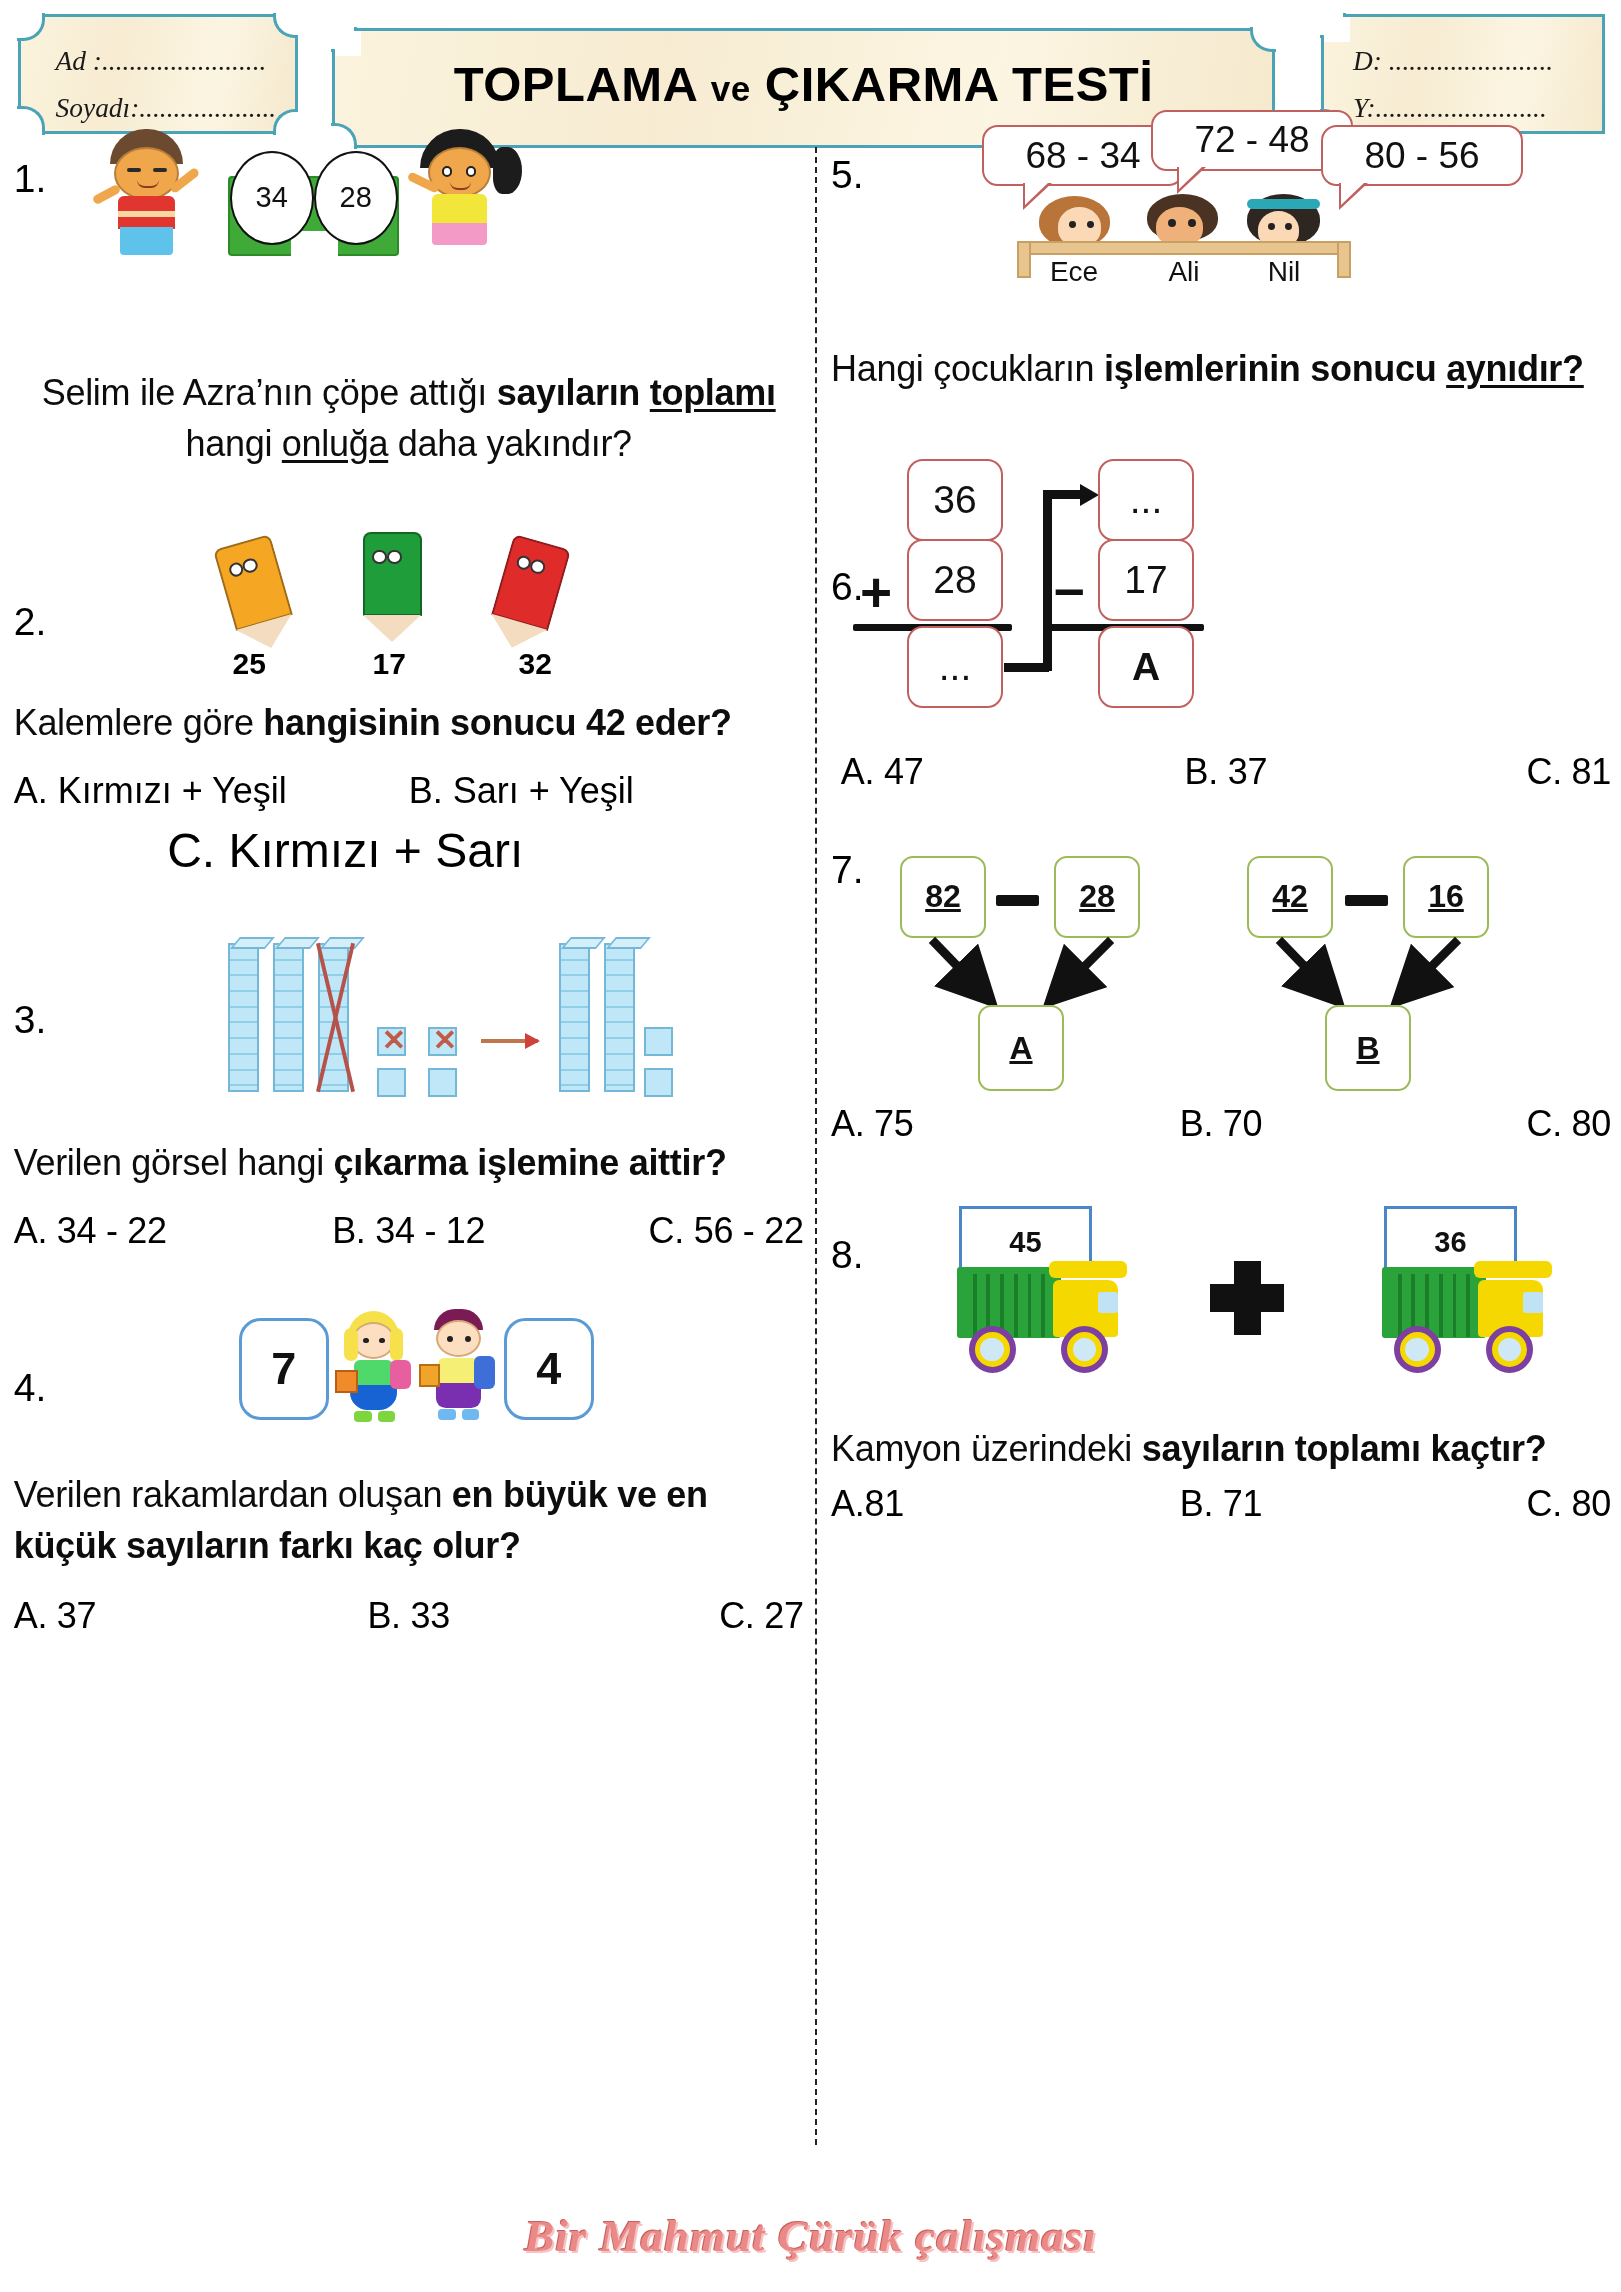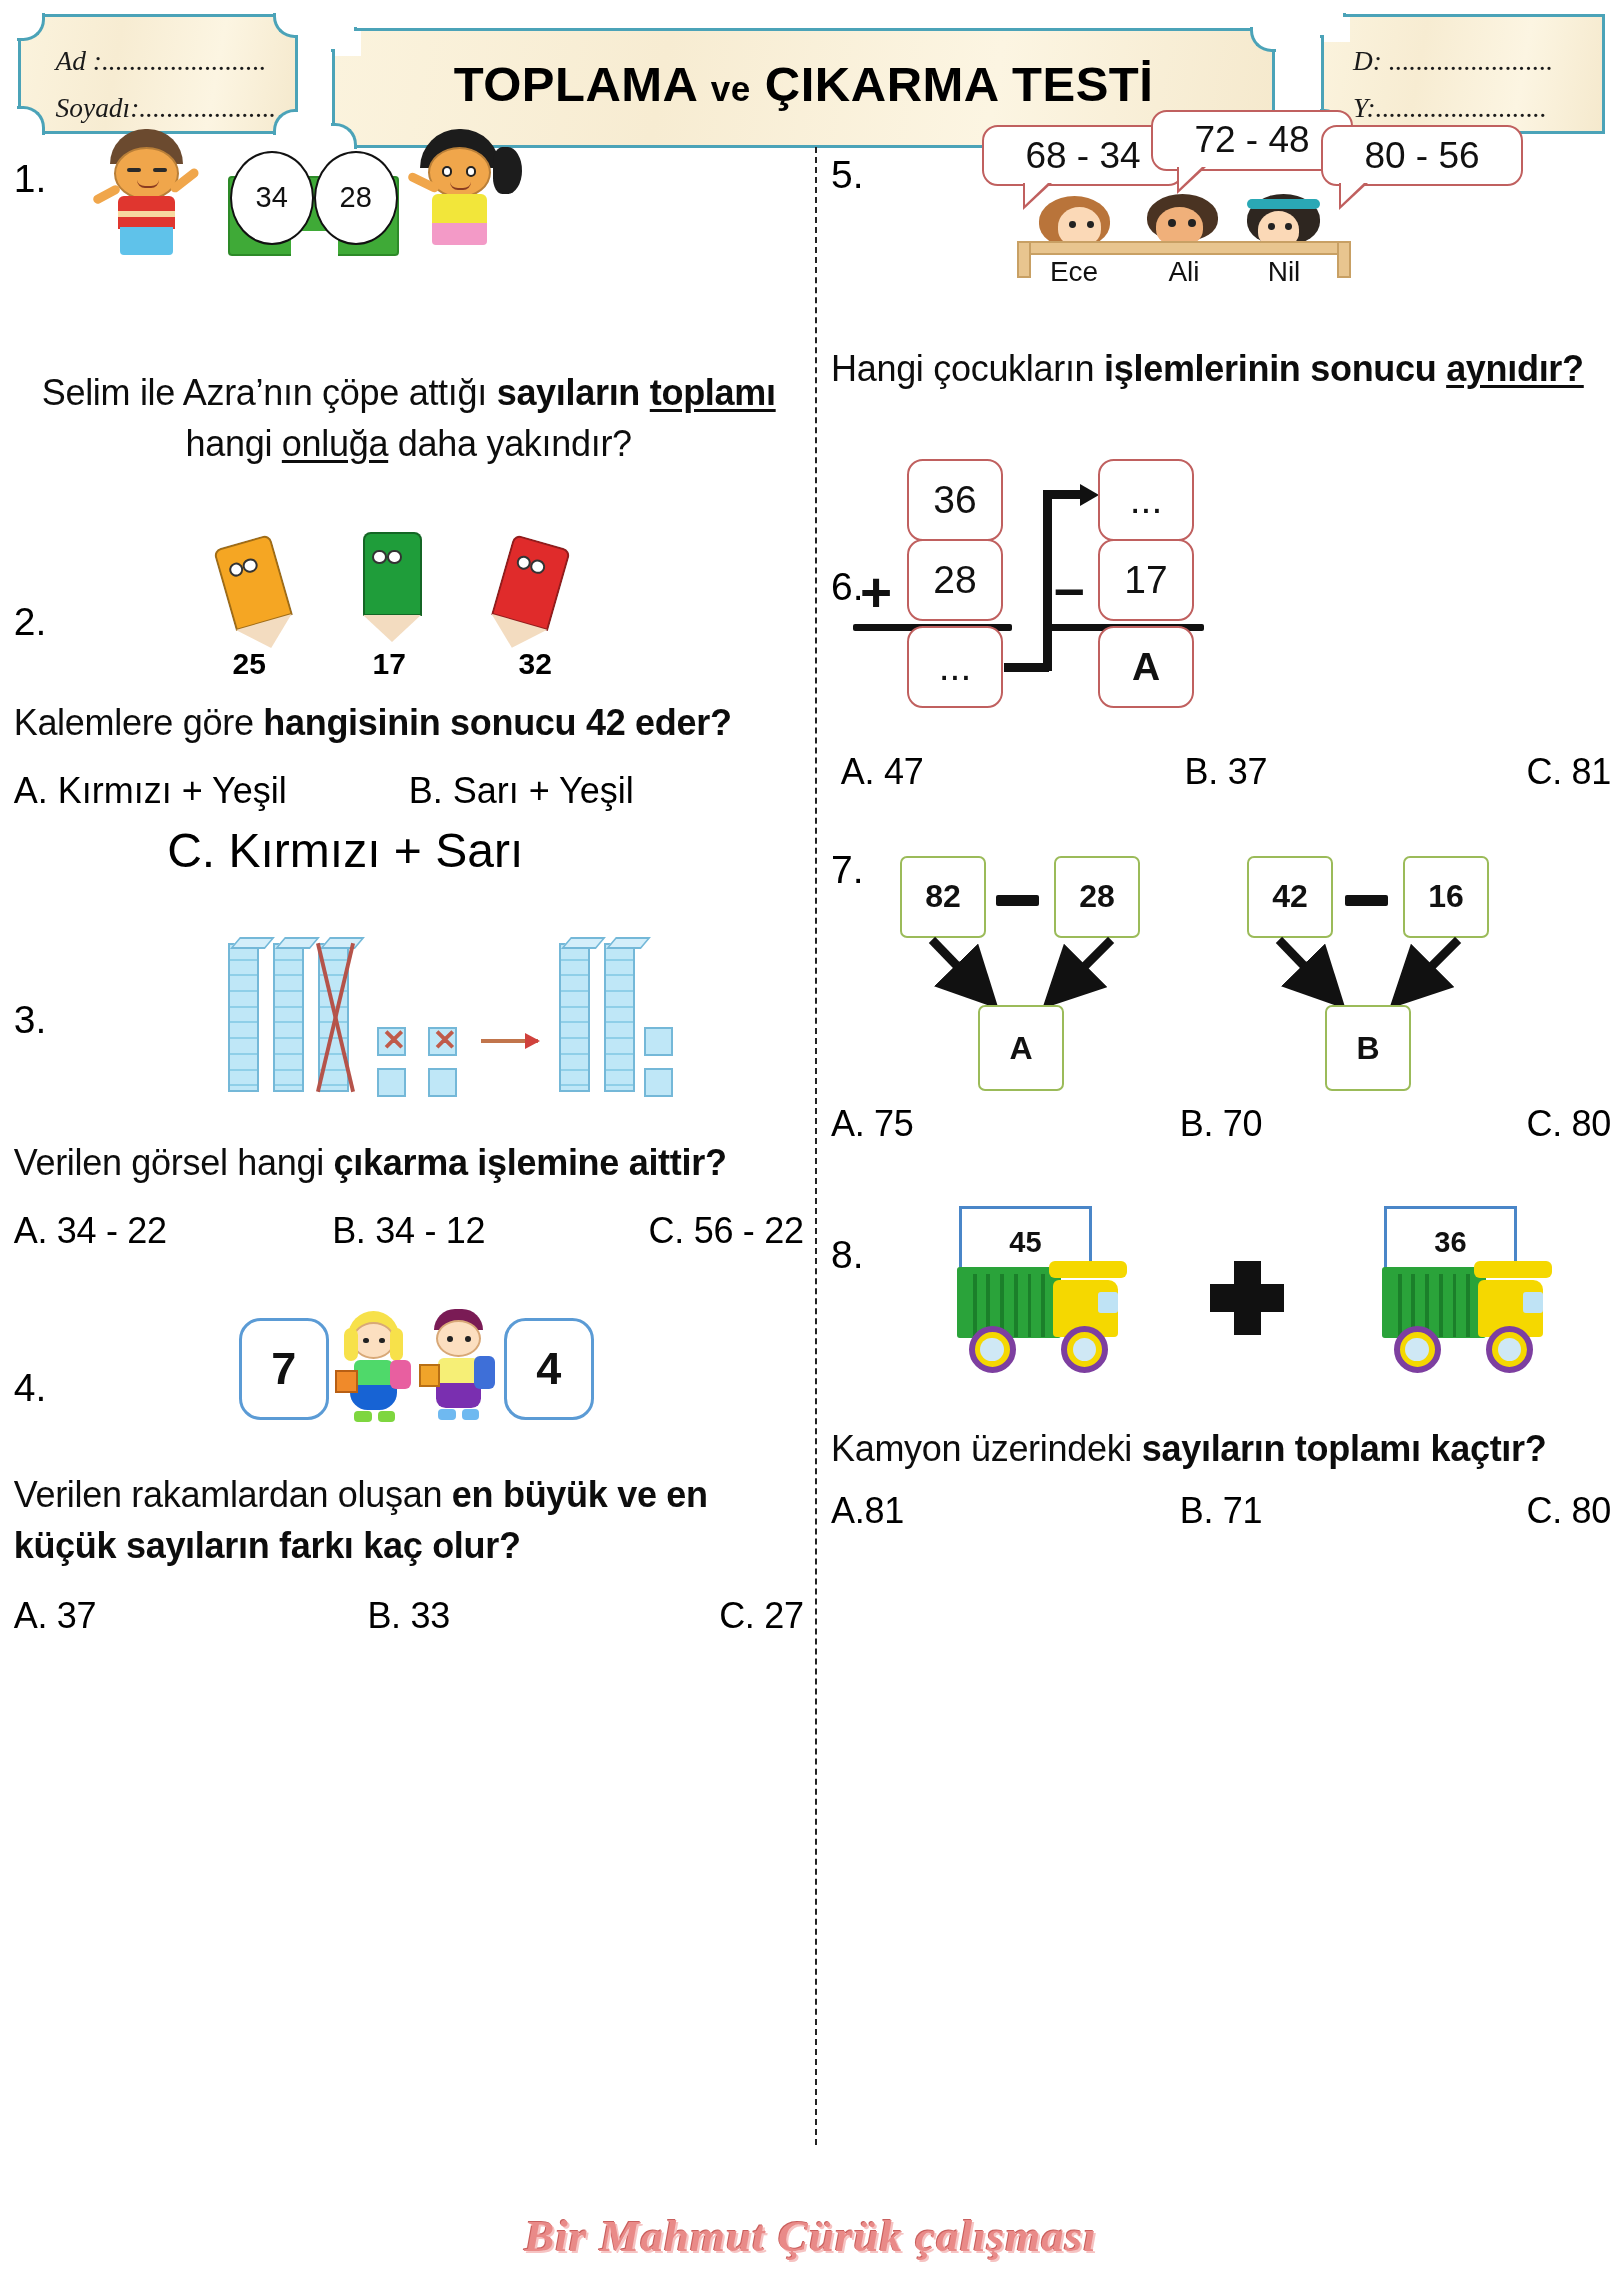--- a/index.html
+++ b/index.html
@@ -157,22 +157,22 @@
     display:flex;align-items:center;justify-content:center;text-align:center;
     font-size:33px;line-height:1.55;color:#111;padding:7.8px 13.7px;
   }
   .elbow{position:absolute;}
   .elbow .v{position:absolute;width:8.8px;background:#111;}
   .elbow .h{position:absolute;height:8.8px;background:#111;}
   .elbow .ah{position:absolute;width:0;height:0;border-left:19.6px solid #111;border-top:11.8px solid transparent;border-bottom:11.8px solid transparent;}
 
   
   .gbox{
-    position:absolute;border:2.9px solid #9bbb59;border-radius:7px;background:#fff;
-    display:flex;align-items:center;justify-content:center;font-size:32px;font-weight:700;color:#111;
+    position:absolute;border:2.9px solid #9bbb59;border-radius:13px;background:#fff;
+    display:flex;align-items:center;justify-content:center;font-size:32px;font-weight:700;color:#111;text-decoration:underline;
   }
   .minus{position:absolute;width:43px;height:10.8px;background:#111;border-radius:2px;}
   .diag{position:absolute;}
 
   
   .truckwrap{position:relative;height:186px;}
   .plate{position:absolute;border:3.9px solid #4a86c8;background:#fff;display:flex;align-items:flex-start;justify-content:center;font-size:29px;font-weight:700;color:#111;padding-top:17.6px;border-bottom:none;}
   .truck{position:absolute;}
   .truck .bed{position:absolute;background:#2aa33a;border-radius:2.9px;}
   .truck .stripes{position:absolute;background:repeating-linear-gradient(90deg,#2aa33a 0 9.8px,#1b7f2a 9.8px 13.7px);}
@@ -567,21 +567,21 @@
         <div style="position:absolute;left:98px;top:0px;width:78px;height:17.6px;background:#f5d800;border-radius:5.9px;"></div>
         <div class="wheel" style="left:17.6px;top:65px;width:47px;height:47px;"></div>
         <div class="wheel" style="left:110px;top:65px;width:47px;height:47px;"></div>
       </div>
     </div>
   </div>
 
   <div class="qtext" style="margin-top:27.4px;">
     <span>Kamyon üzerindeki </span><b>sayıların toplamı kaçtır?</b>
   </div>
-  <div class="opts" style="margin-top:16px;">
+  <div class="opts" style="margin-top:9px;">
     <span>A.81</span>
     <span>B. 71</span>
     <span>C. 80</span>
   </div>
 </div>
 
 <div class="footer">Bir Mahmut Çürük çalışması</div>
 
 
 </body></html>

